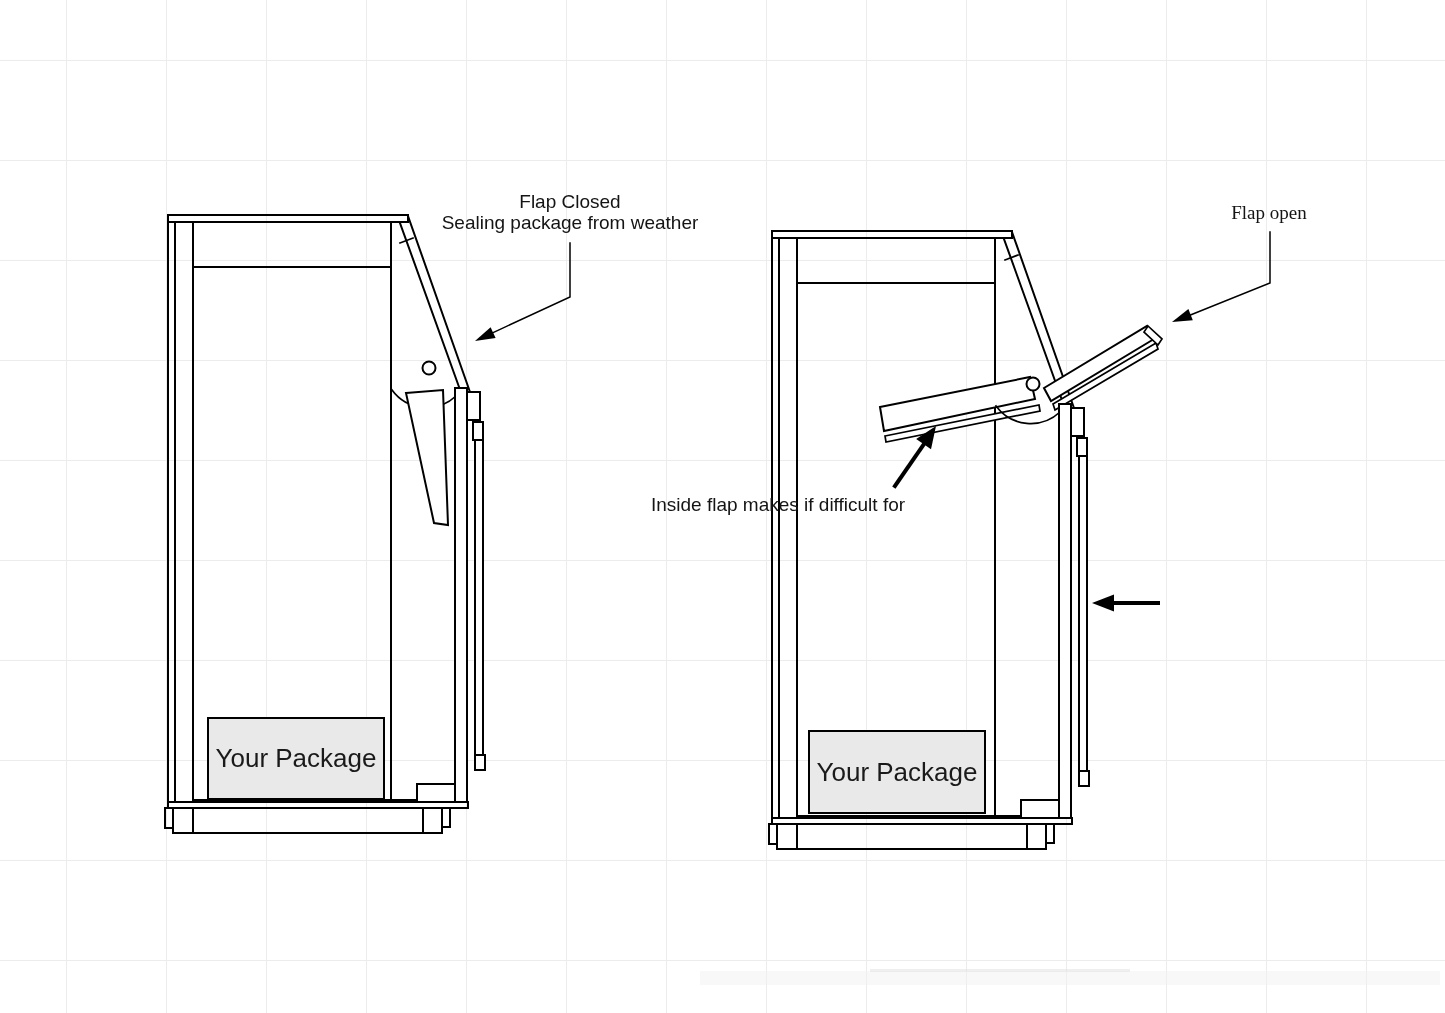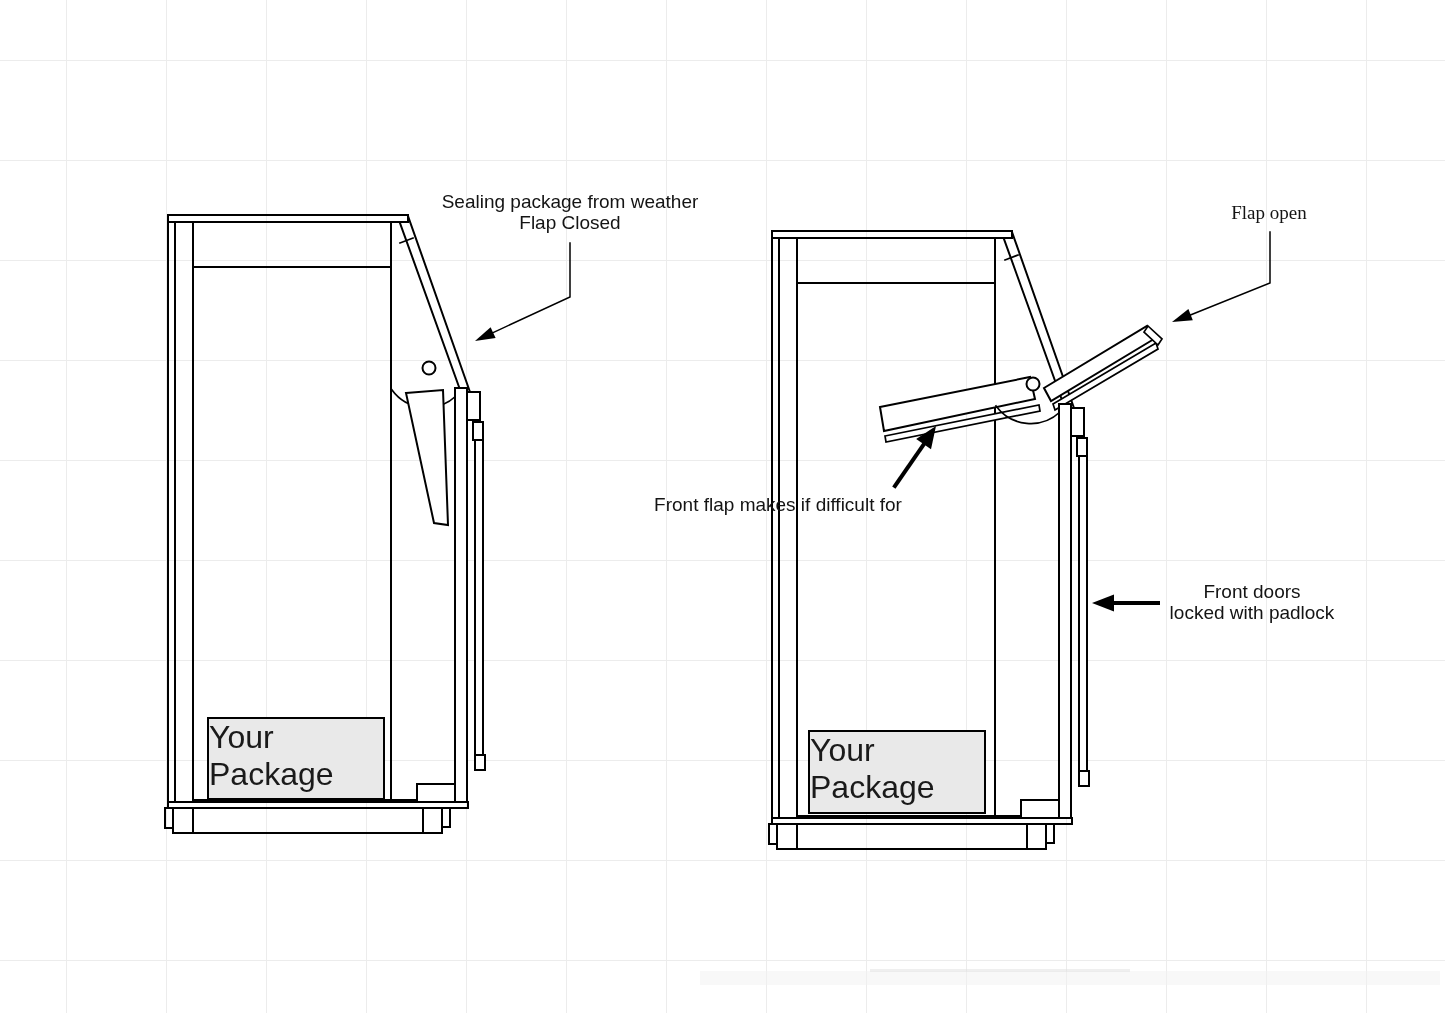--- a/index.html
+++ b/index.html
@@ -21,22 +21,22 @@
     text-align:center;
     font-size:19px;line-height:21px;
     color:#141414;
     white-space:nowrap;
   }
   .pkg{
     position:absolute;
     box-sizing:border-box;
     border:2px solid #000;
     background:#e9e9e9;
-    display:flex;align-items:flex-start;justify-content:center;
-    font-size:32px;color:#1a1a1a;
+    display:flex;align-items:center;justify-content:center;
+    font-size:26px;color:#1a1a1a;
   }
 </style>
 </head>
 <body>
 
 <div id="canvas">
 
   <svg id="drawing" width="1445" height="1013" viewBox="0 0 1445 1013" fill="none" stroke="#000" stroke-width="2" stroke-linecap="square">
 
     <g>
@@ -114,36 +114,32 @@
       <polygon points="1092,603 1114,594.5 1114,611.5" fill="#000" stroke="none"></polygon>
     </g>
 
     <g stroke="none">
       <rect x="700" y="971" width="740" height="14" fill="#f3f3f3" opacity="0.55"></rect>
       <rect x="870" y="969" width="260" height="3" fill="#e0e0e0" opacity="0.5"></rect>
     </g>
   </svg>
 
   <div class="ann" style="left:420px;top:191px;width:300px;">
+    <div>Flap Closed</div>
     <div>Sealing package from weather</div>
-    <div>Flap Closed</div>
   </div>
 
   <div class="ann" style="left:1194px;top:202px;width:150px;font-family:Liberation Serif, serif;">
     <div>Flap open</div>
   </div>
 
   <div class="ann" style="left:626px;top:494px;width:304px;">
-    <div>Front flap makes if difficult for</div>
+    <div>Inside flap makes if difficult for</div>
   </div>
 
-  <div class="ann" style="left:1152px;top:581px;width:200px;">
-    <div>Front doors</div>
-    <div>locked with padlock</div>
-  </div>
 
   <div class="pkg" style="left:207px;top:717px;width:178px;height:83px;">
     <span>Your Package</span>
   </div>
   <div class="pkg" style="left:808px;top:730px;width:178px;height:84px;">
     <span>Your Package</span>
   </div>
 
 </div>
 

